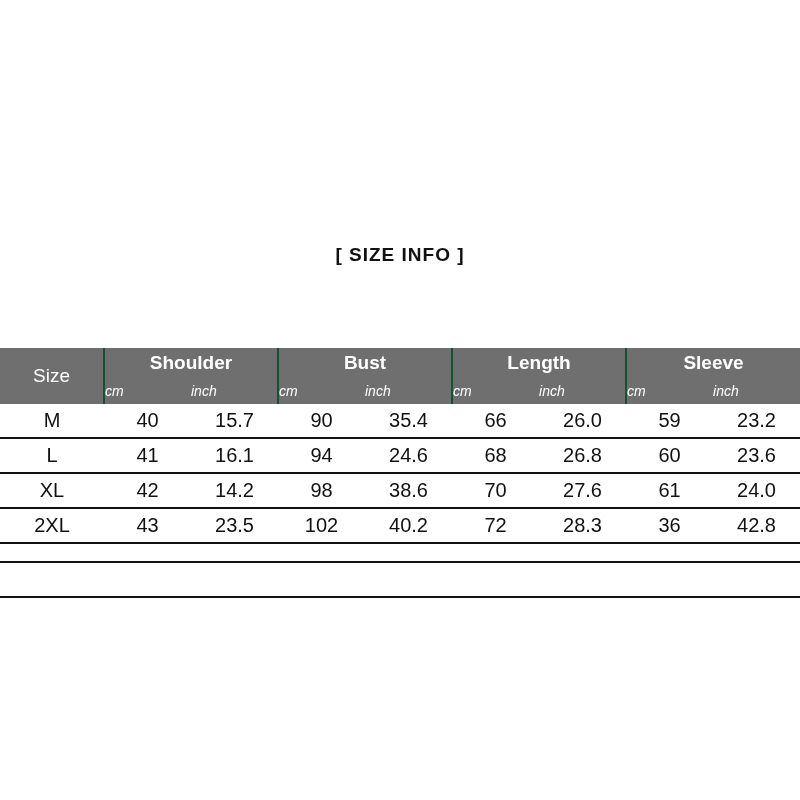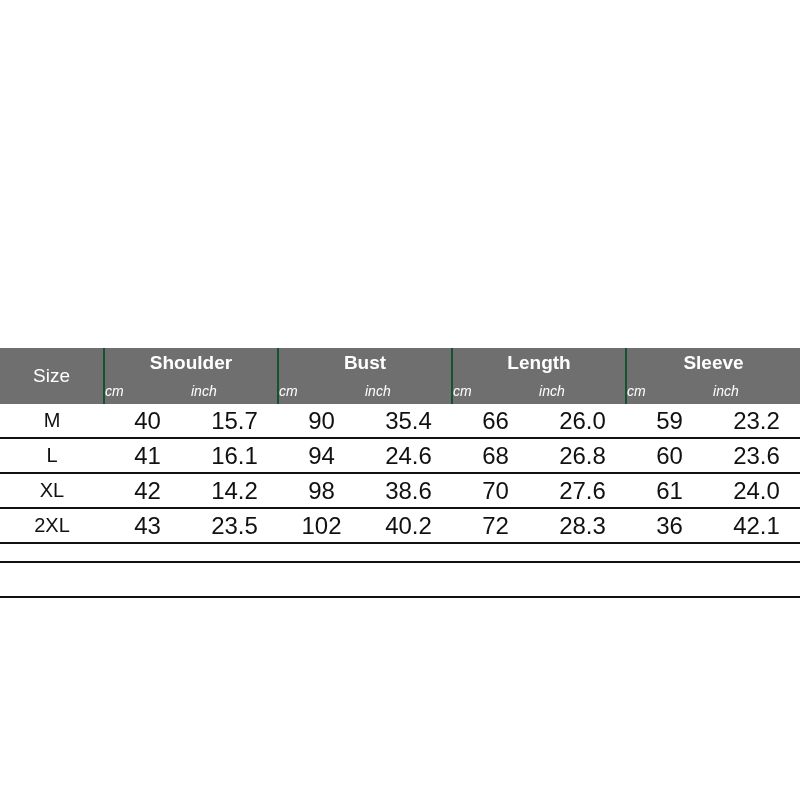--- a/index.html
+++ b/index.html
@@ -98,21 +98,21 @@
   }
 
   
   .vsep {
     border-left: 2px solid #14532d;
   }
 
   
   .data-row td {
     height: 33px;
-    font-size: 24px;
+    font-size: 20px;
     color: #111111;
     text-align: center;
     vertical-align: middle;
     border-bottom: 2px solid #111111;
     background: #ffffff;
   }
 
   .data-row td.size-cell {
     font-size: 20px;
   }
@@ -132,20 +132,21 @@
   .rule.r1 { top: 561px; }
   .rule.r2 { top: 596px; }
 
 </style>
 </head>
 <body>
 
 <div id="page">
 
   <div class="title-area">
+    <div class="sub-title">[ SIZE  INFO ]</div>
   </div>
 
   <div class="table-wrap">
     <table class="size-table">
       <colgroup>
         <col style="width:104px">
         <col style="width:87px">
           <col style="width:87px">
         <col style="width:87px">
           <col style="width:87px">
@@ -211,21 +212,21 @@
 
         <tr class="data-row">
           <td class="size-cell">2XL</td>
           <td>43</td>
           <td>23.5</td>
           <td>102</td>
           <td>40.2</td>
           <td>72</td>
           <td>28.3</td>
           <td>36</td>
-          <td>42.1</td>
+          <td>42.8</td>
         </tr>
       </tbody>
     </table>
   </div>
 
   <div class="rule r1"></div>
   <div class="rule r2"></div>
 
 </div>
 

